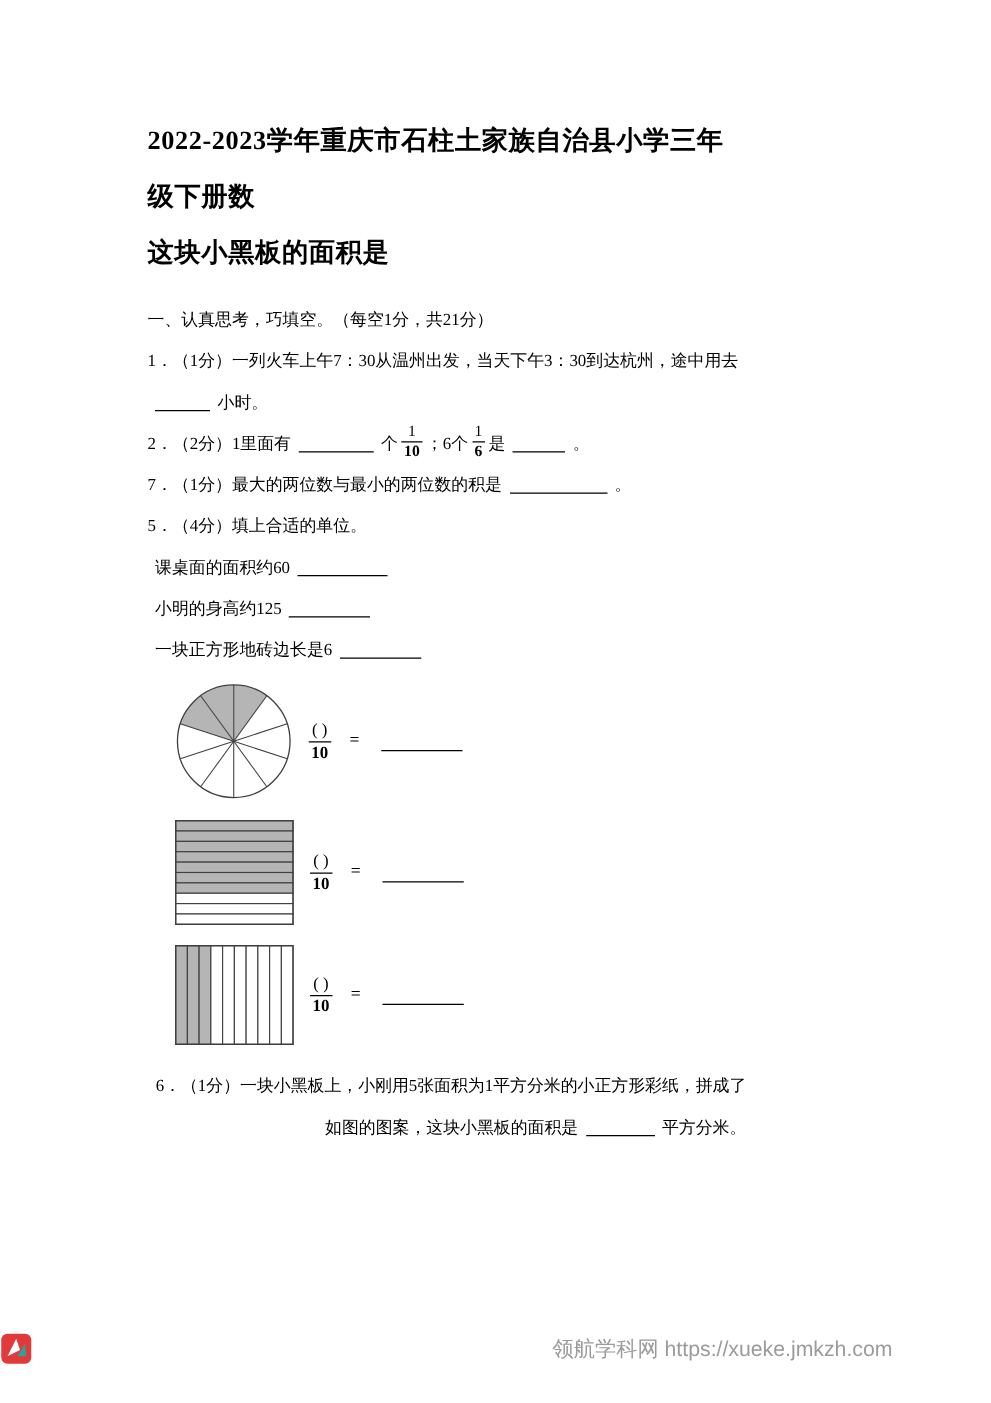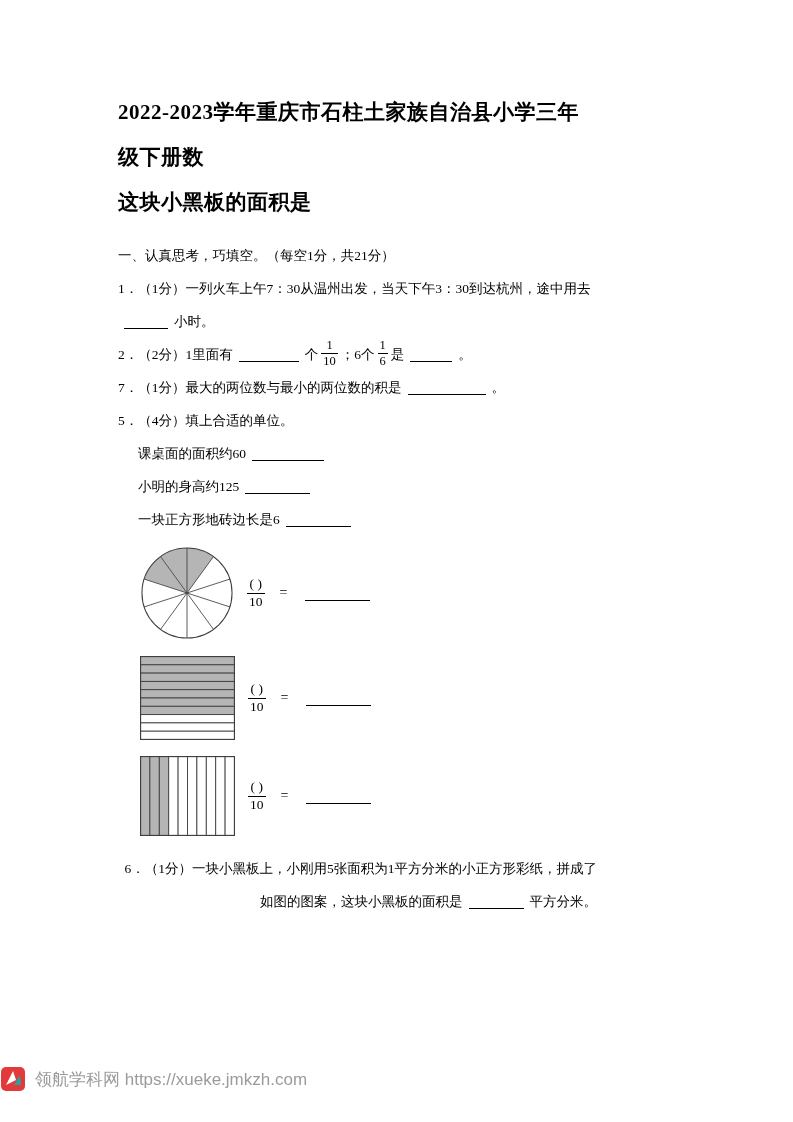--- a/index.html
+++ b/index.html
@@ -12,44 +12,44 @@
   .page {
     position:relative;
     width:714px; height:1122px;
     background:#ffffff;
     padding:90px 117px 0 118px;
     overflow:hidden;
   }
   .title { font-size:21px; font-weight:bold; line-height:45px; letter-spacing:0.5px; margin-bottom:14px; }
   .title-line { display:block; }
   .question, .section-heading { font-size:13.5px; line-height:33px; }
-  .sub-item { margin-left:20px; }
+  .sub-item { margin-left:6px; }
   .blank {
     display:inline-block;
     border-bottom:1px solid #000;
     height:15px;
     vertical-align:-3px;
     margin:0 6px;
   }
   .w42{width:42px}.w44{width:44px}.w55{width:55px}.w60{width:60px}
   .w65{width:65px}.w72{width:72px}.w78{width:78px}
   .frac {
     display:inline-block; vertical-align:middle; text-align:center;
     line-height:1.1; font-size:12.5px; margin:0 3px; position:relative; top:-2px;
   }
   .frac .num { display:block; border-bottom:1px solid #000; padding:0 2px 1px 2px; }
-  .frac .den { display:block; padding:1px 2px 0 2px; }
+  .frac .den { display:block; padding:1px 2px 0 2px;font-weight:bold; }
   .figures { margin-top:10px; }
   .figure-row { display:flex; align-items:center; gap:10px; margin:0 0 16px 22px; }
   .figure-row svg { display:block; background:#fff; }
   .fig-frac { font-size:13.5px; top:0; }
   .eq { font-size:14px; margin:0 2px; }
   .footer {
     position:absolute; left:0; right:0; bottom:30px;
-    display:flex; align-items:center; justify-content:flex-start; gap:9px;
+    display:flex; align-items:center; justify-content:space-between; gap:9px;
   }
   .footer-text {
     font-size:17px; color:#9b9b9b;
     font-family:"Liberation Sans","DejaVu Sans",sans-serif;
     text-decoration:none;
   }
 </style>
 </head>
 <body>
 

